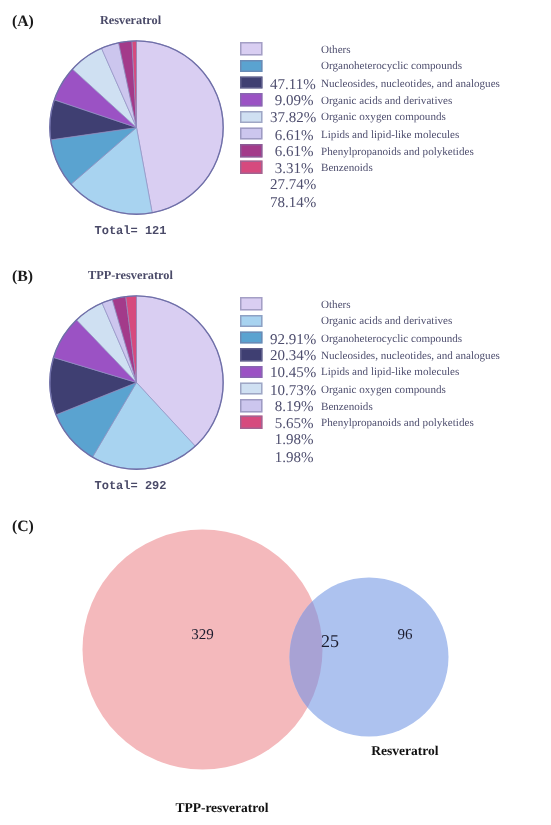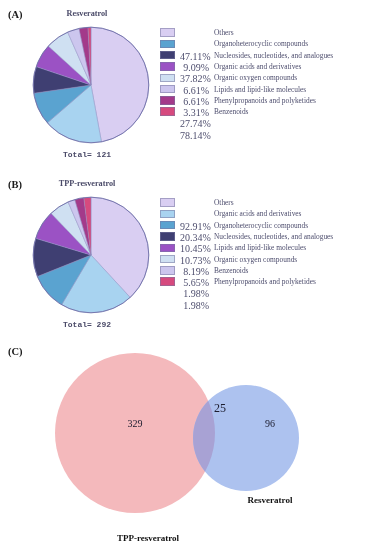--- a/index.html
+++ b/index.html
@@ -232,17 +232,17 @@
         <clipPath id="vennClip">
           <circle cx="85" cy="83" r="80"></circle>
         </clipPath>
       </defs>
       <circle cx="85" cy="83" r="80" fill="#f4b9bc"></circle>
       <circle cx="196" cy="88" r="53" fill="#adc2ef"></circle>
       <circle cx="196" cy="88" r="53" fill="#a8a2d4" clip-path="url(#vennClip)"></circle>
     </svg></div>
 
 <div class="venn-num" style="left:105px; top:418px; width:60px;">329</div>
-<div class="venn-num" style="left:205px; top:401px; width:30px; font-size:12px;font-family:Liberation Serif, serif;">25</div>
+<div class="venn-num" style="left:205px; top:420px; width:30px; font-size:12px;font-family:Liberation Serif, serif;">25</div>
 <div class="venn-num" style="left:250px; top:418px; width:40px;">96</div>
 
 <div class="venn-label" style="left:220px; top:495px; width:100px;">Resveratrol</div>
 <div class="venn-label" style="left:78px; top:533px; width:140px;">TPP-resveratrol</div>
 
 </body></html>

